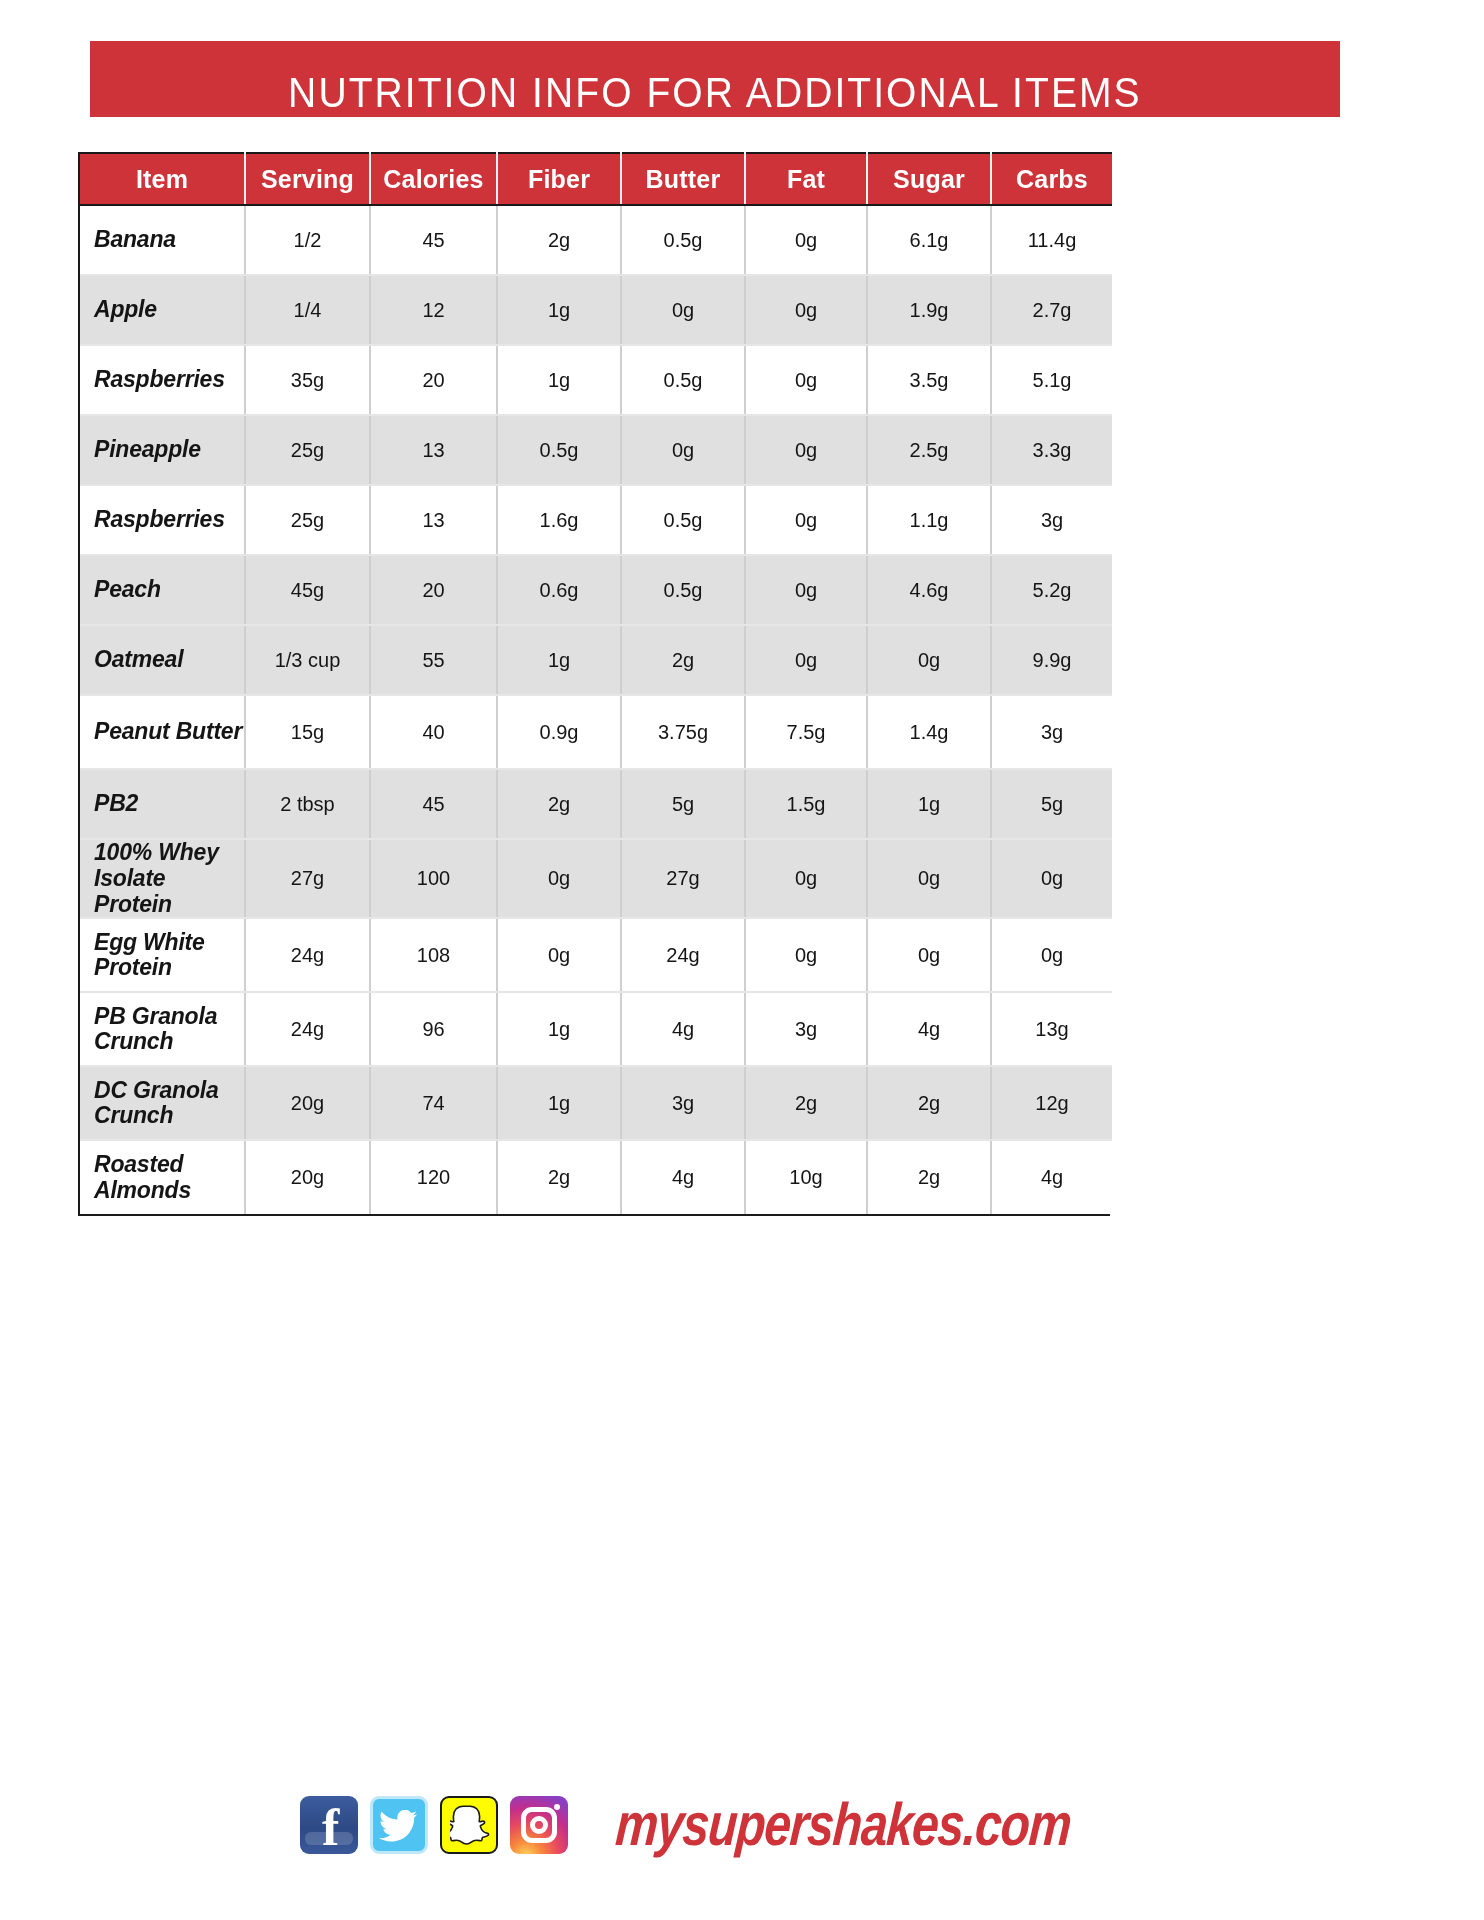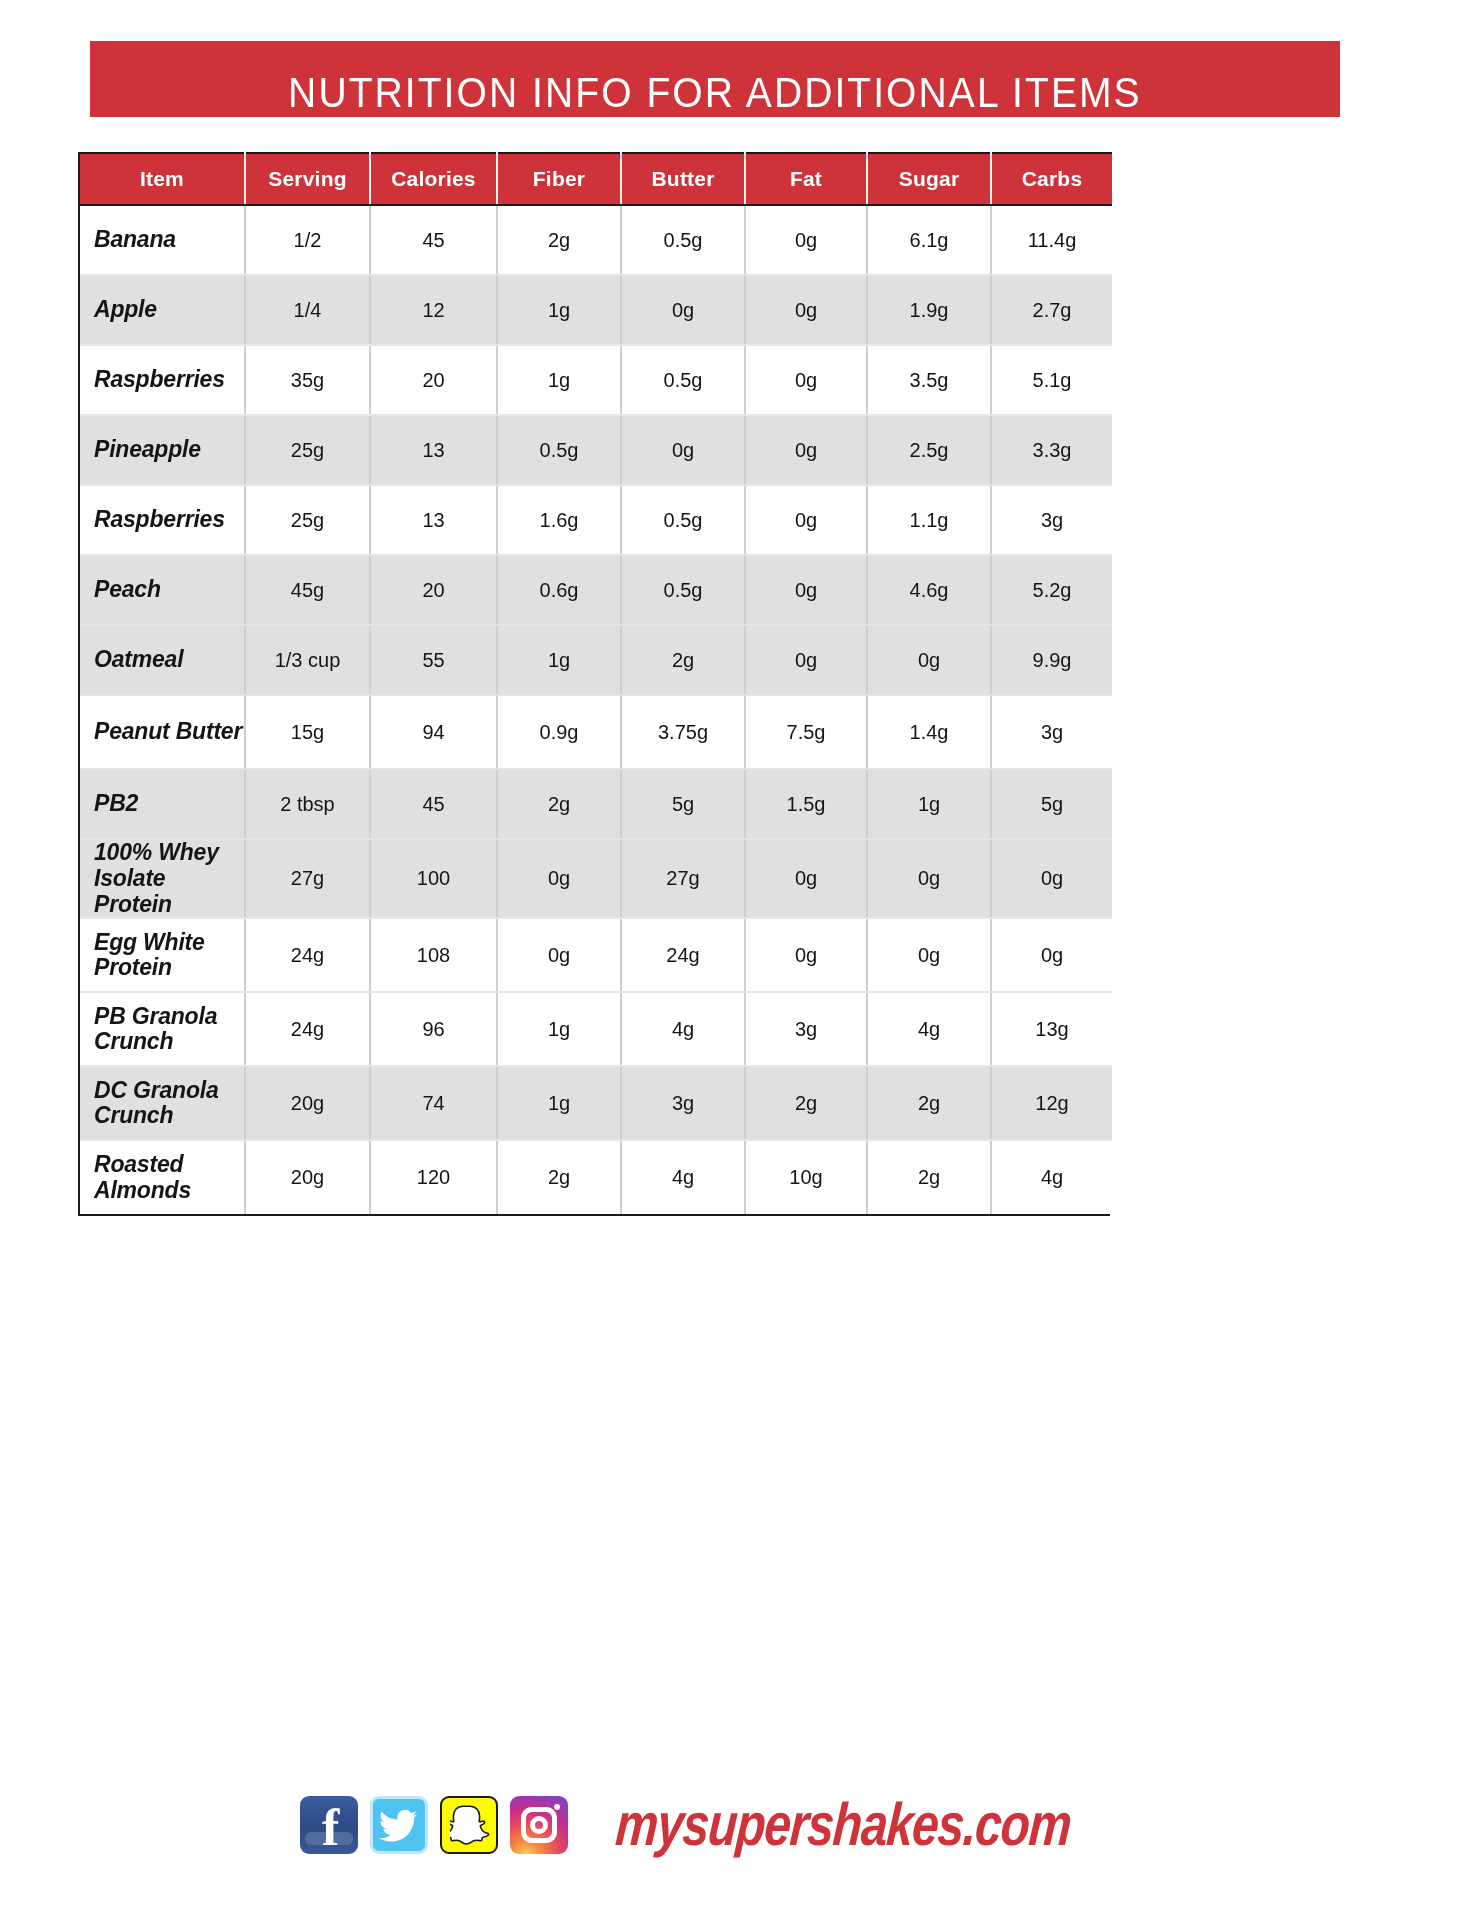--- a/index.html
+++ b/index.html
@@ -56,21 +56,21 @@
 
   table.nutrition {
     width: 100%;
     border-collapse: collapse;
     table-layout: fixed;
   }
 
   table.nutrition thead th {
     background: #cd3339;
     color: #ffffff;
-    font-size: 21px;
+    font-size: 25px;
     font-weight: bold;
     text-align: center;
     height: 52px;
     vertical-align: middle;
     border-right: 2px solid #f2f2f2;
     border-top: 2px solid #1a1a1a;
     border-bottom: 2px solid #1a1a1a;
     letter-spacing: 0.2px;
   }
   table.nutrition thead th:last-child { border-right: none; }
@@ -320,21 +320,21 @@
             <td>55</td>
             <td>1g</td>
             <td>2g</td>
             <td>0g</td>
             <td>0g</td>
             <td>9.9g</td>
           </tr>
           <tr class="two-line">
             <td class="item-cell">Peanut Butter</td>
             <td>15g</td>
-            <td>94</td>
+            <td>40</td>
             <td>0.9g</td>
             <td>3.75g</td>
             <td>7.5g</td>
             <td>1.4g</td>
             <td>3g</td>
           </tr>
           <tr class="alt">
             <td class="item-cell">PB2</td>
             <td>2 tbsp</td>
             <td>45</td>

